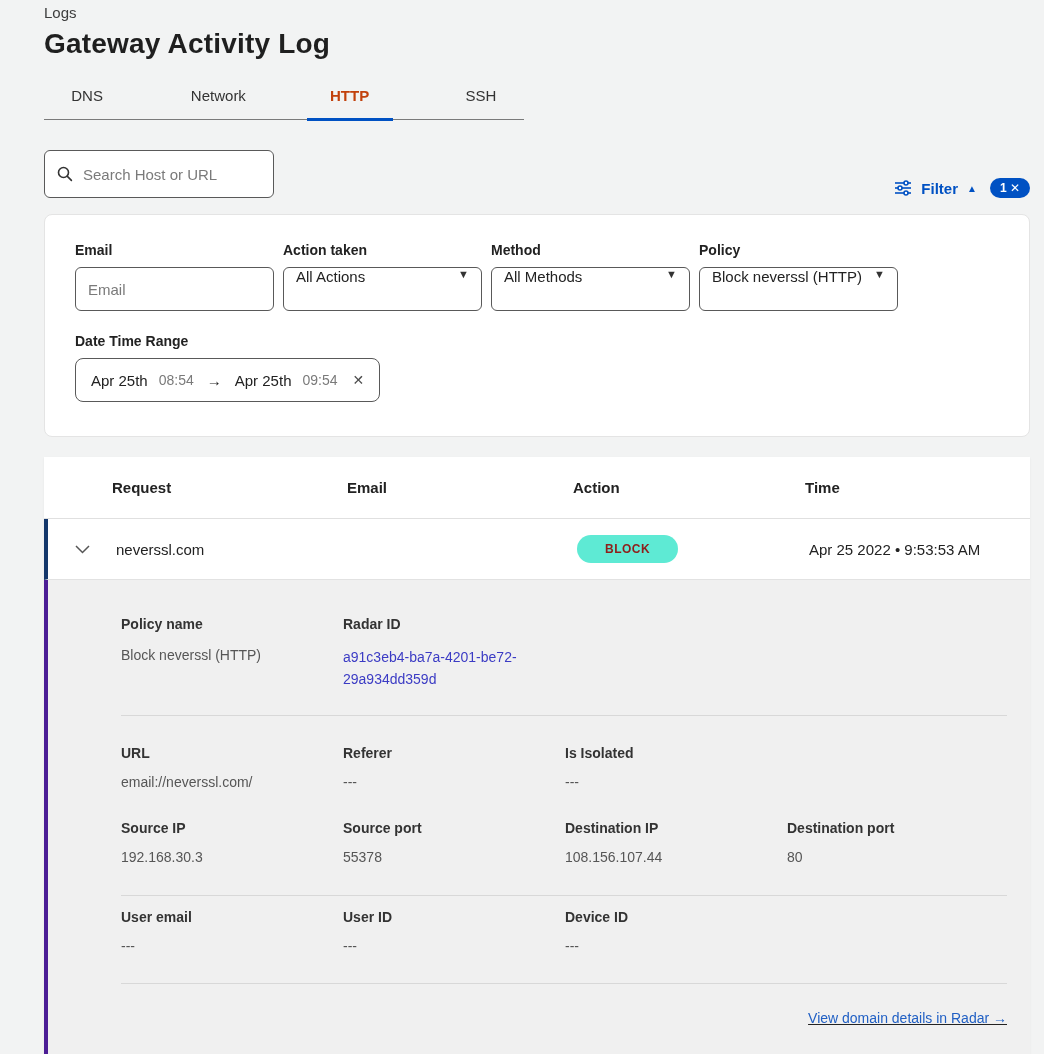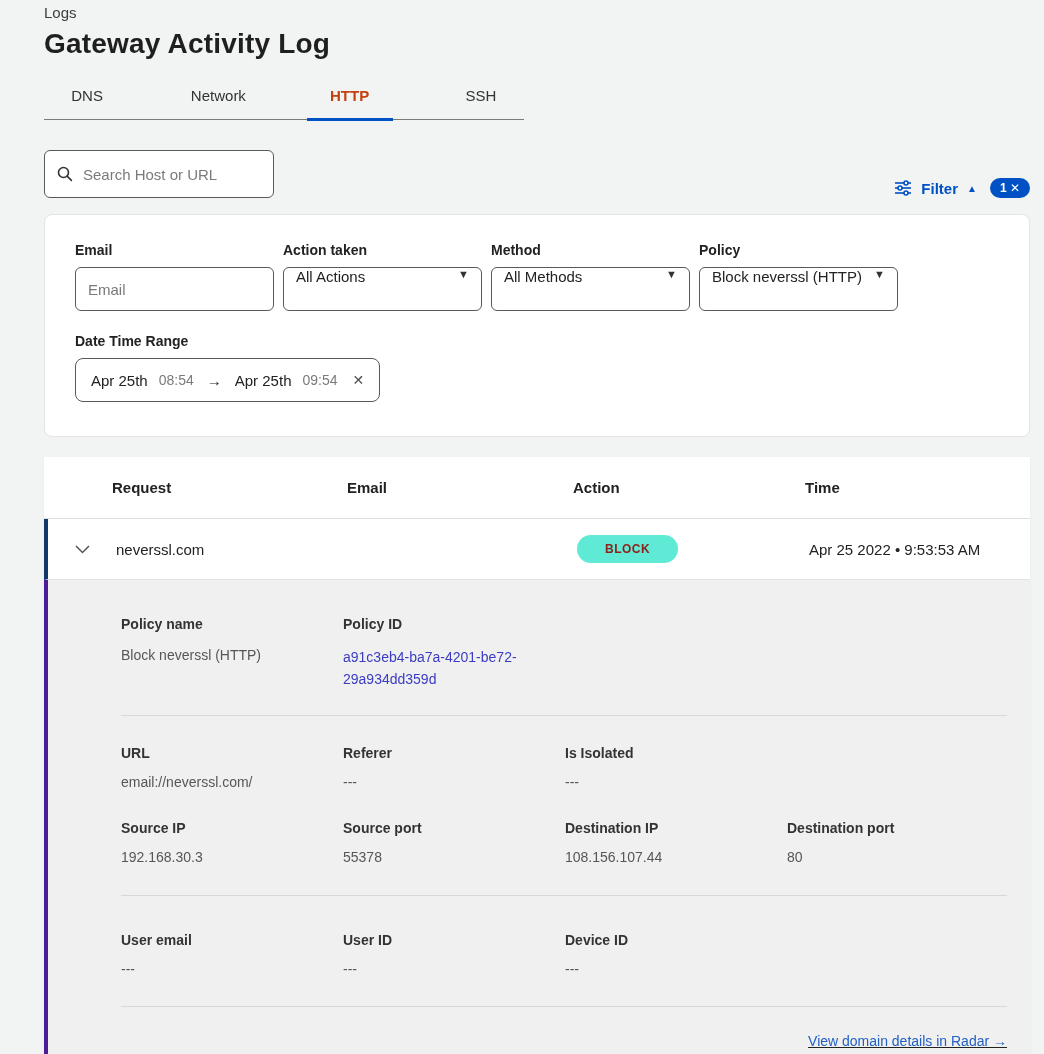--- a/index.html
+++ b/index.html
@@ -63,21 +63,21 @@
   .dgrid { display: grid; grid-template-columns: repeat(4, 222px); }
   .dlabel { font-size: 14px; font-weight: 700; color: #333; }
   .dvalue { font-size: 14px; color: #565656; margin-top: 13px; }
   .link-indigo { color: #3b3bc4; cursor: pointer; max-width: 200px; display: inline-block; line-height: 1.55; }
   .divider { border-top: 1px solid #d8d8d8; }
   .sec-policy .dvalue { margin-top: 15px; }
   .div1 { margin-top: 25px; }
   .sec-b { margin-top: 29px; }
   .sec-c { margin-top: 30px; }
   .div2 { margin-top: 30px; }
-  .sec-d { margin-top: 36px; }
+  .sec-d { margin-top: 13px; }
   .div3 { margin-top: 29px; }
   .radar-row { text-align: right; margin-top: 25px; text-decoration: underline; }
   .radar-link { color: #2160c4; font-size: 14px; cursor: pointer; }
 
   .icon-svg { display: block; }
 </style>
 </head>
 <body>
 
 <div class="content">
@@ -182,21 +182,21 @@
       <div class="time-cell">Apr 25 2022 • 9:53:53 AM</div>
     </div>
 
     <div class="details">
       <div class="dgrid sec-policy">
         <div>
           <div class="dlabel">Policy name</div>
           <div class="dvalue">Block neverssl (HTTP)</div>
         </div>
         <div>
-          <div class="dlabel">Policy ID</div>
+          <div class="dlabel">Radar ID</div>
           <div class="dvalue"><span class="link-indigo">a91c3eb4-ba7a-4201-be72-29a934dd359d</span></div>
         </div>
       </div>
 
       <div class="divider div1"></div>
 
       <div class="dgrid sec-b">
         <div>
           <div class="dlabel">URL</div>
           <div class="dvalue">email://neverssl.com/</div>

